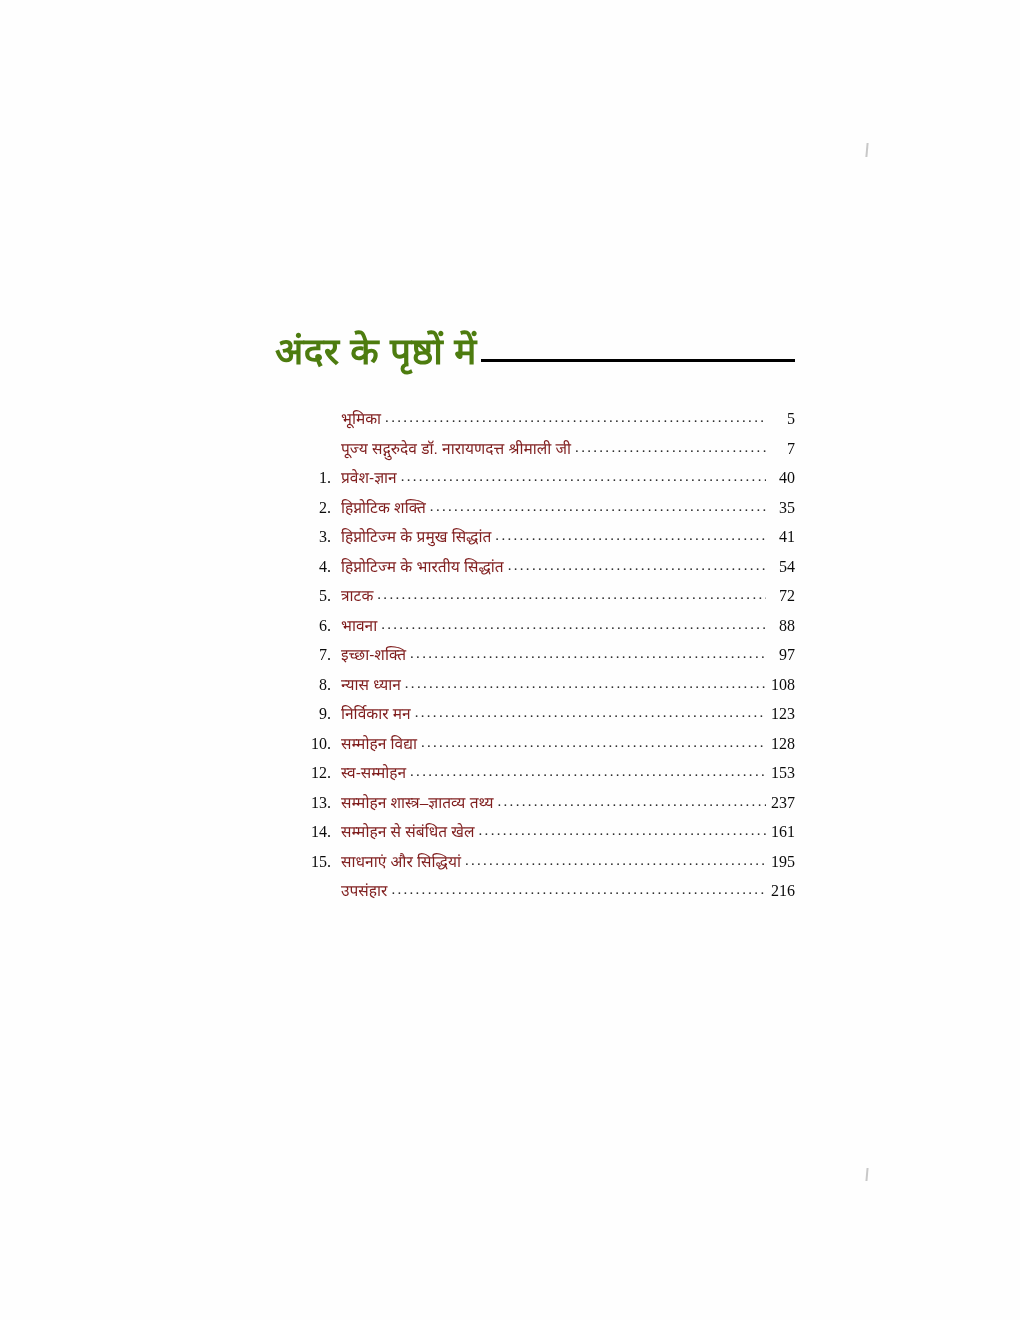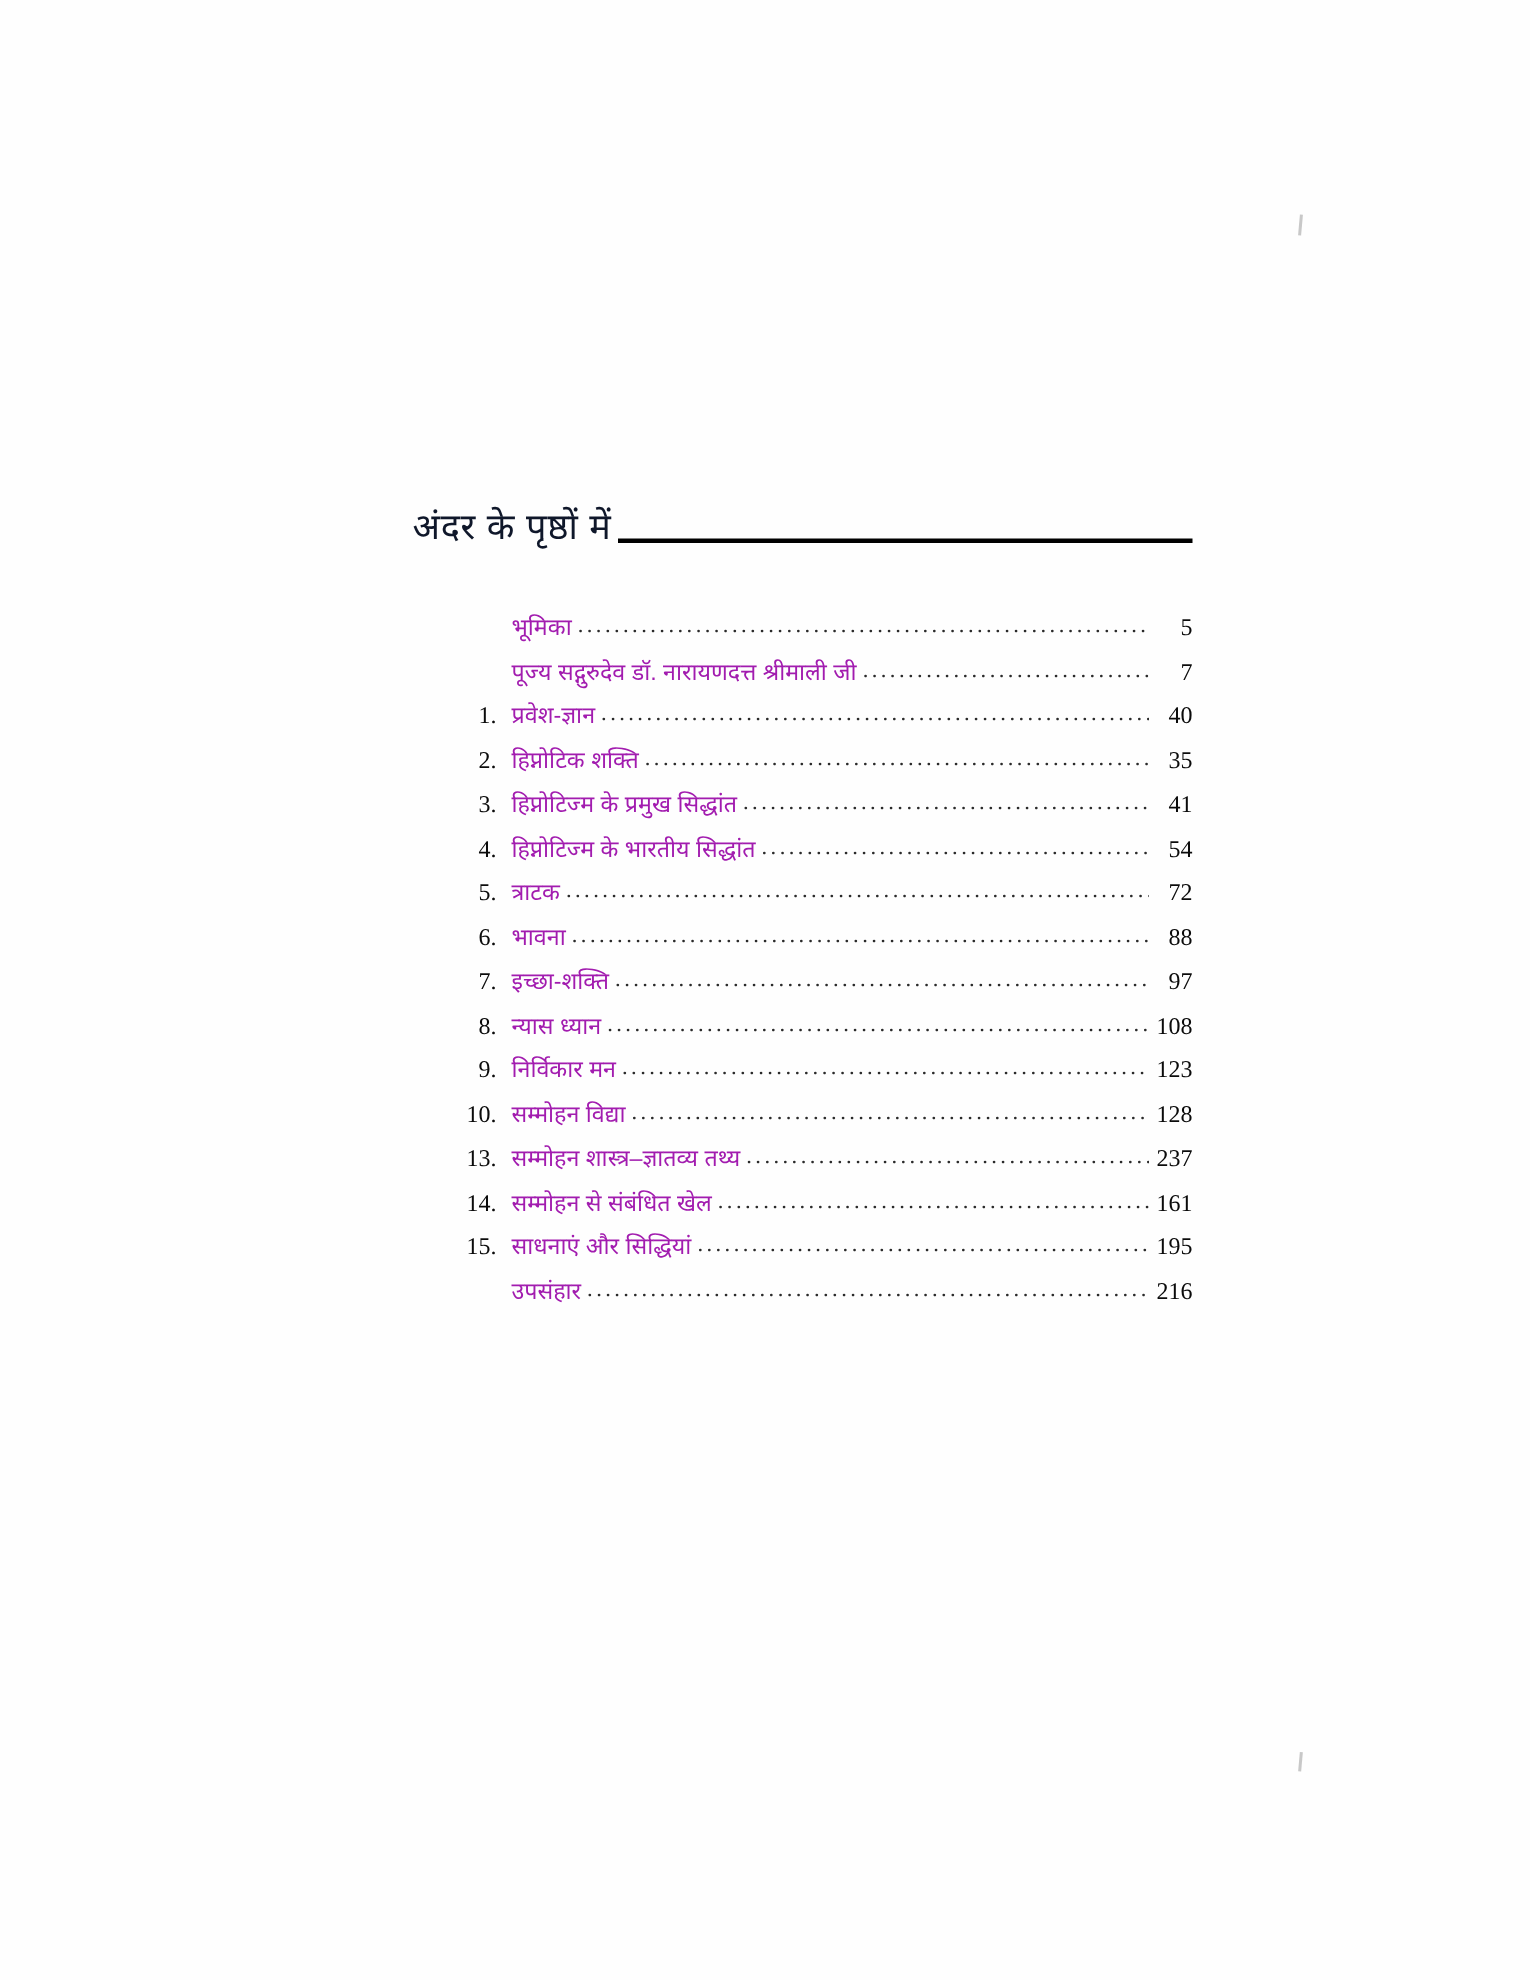--- a/index.html
+++ b/index.html
@@ -38,26 +38,26 @@
     width: 520px;
   }
 
   .toc-title-row {
     display: flex;
     align-items: flex-end;
     gap: 0;
   }
   .toc-title {
     font-family: "Liberation Sans", "DejaVu Sans", sans-serif;
-    font-weight: normal;
-    font-size: 24px;
+    font-weight: bold;
+    font-size: 37px;
     line-height: 34px;
     letter-spacing: .5px;
     white-space: nowrap;
-    color: #0f172a;
+    color: #4d7c0f;
   }
   .title-rule {
     flex: 1 1 auto;
     height: 3px;
     background: #000;
     margin-left: 4px;
     margin-bottom: 7px;
   }
 
   .toc-list {
@@ -77,21 +77,21 @@
     text-align: right;
     padding-right: 10px;
     font-size: 16px;
     font-family: "Liberation Serif", "DejaVu Serif", serif;
     color: #0b0b0b;
   }
   .toc-label {
     flex: 0 0 auto;
     font-family: "Liberation Sans", "DejaVu Sans", sans-serif;
     font-size: 15.5px;
-    color: #a21caf;
+    color: #7f1d1d;
     white-space: nowrap;
     padding-right: 4px;
   }
   .toc-dots {
     flex: 1 1 auto;
     overflow: hidden;
     white-space: nowrap;
     color: #2a2a2a;
     font-size: 15px;
     letter-spacing: 2.3px;
@@ -195,20 +195,26 @@
           <span class="toc-dots"></span>
           <span class="toc-page">123</span>
         </div>
         <div class="toc-row">
           <span class="toc-num">10.</span>
           <span class="toc-label">सम्मोहन विद्या</span>
           <span class="toc-dots"></span>
           <span class="toc-page">128</span>
         </div>
         <div class="toc-row">
+          <span class="toc-num">12.</span>
+          <span class="toc-label">स्व-सम्मोहन</span>
+          <span class="toc-dots"></span>
+          <span class="toc-page">153</span>
+        </div>
+        <div class="toc-row">
           <span class="toc-num">13.</span>
           <span class="toc-label">सम्मोहन शास्त्र–ज्ञातव्य तथ्य</span>
           <span class="toc-dots"></span>
           <span class="toc-page">237</span>
         </div>
         <div class="toc-row">
           <span class="toc-num">14.</span>
           <span class="toc-label">सम्मोहन से संबंधित खेल</span>
           <span class="toc-dots"></span>
           <span class="toc-page">161</span>

